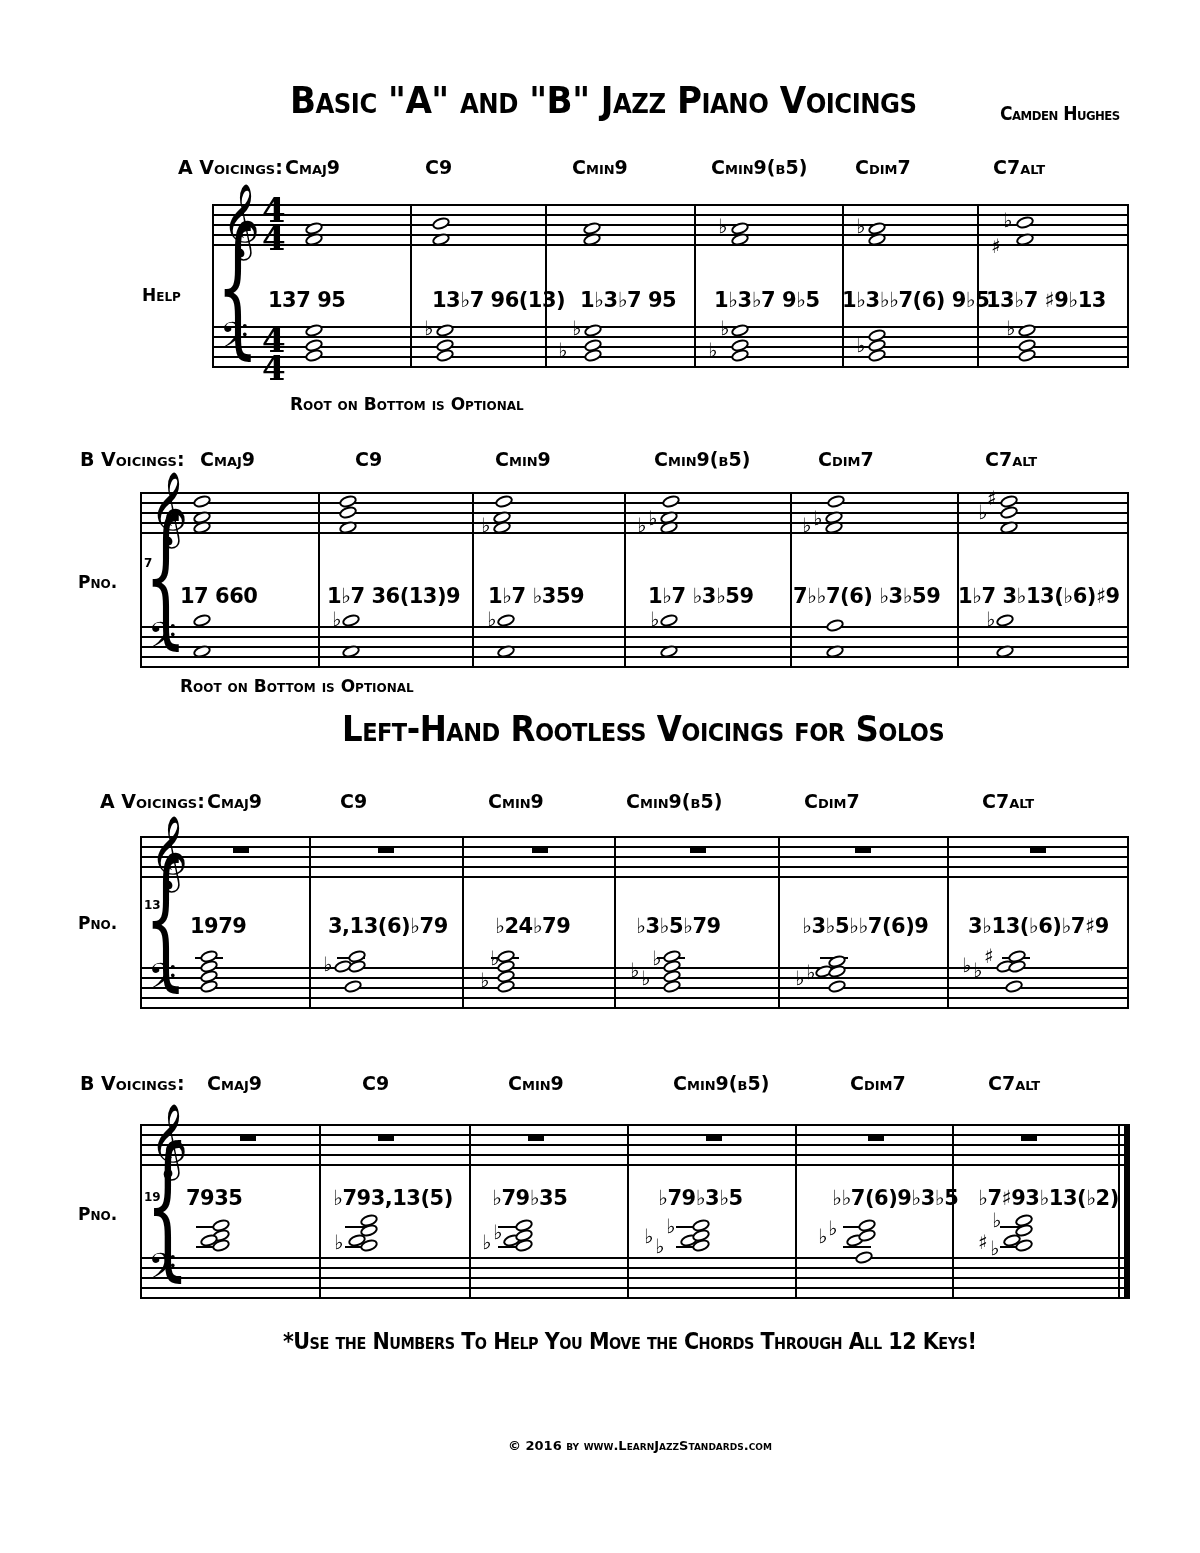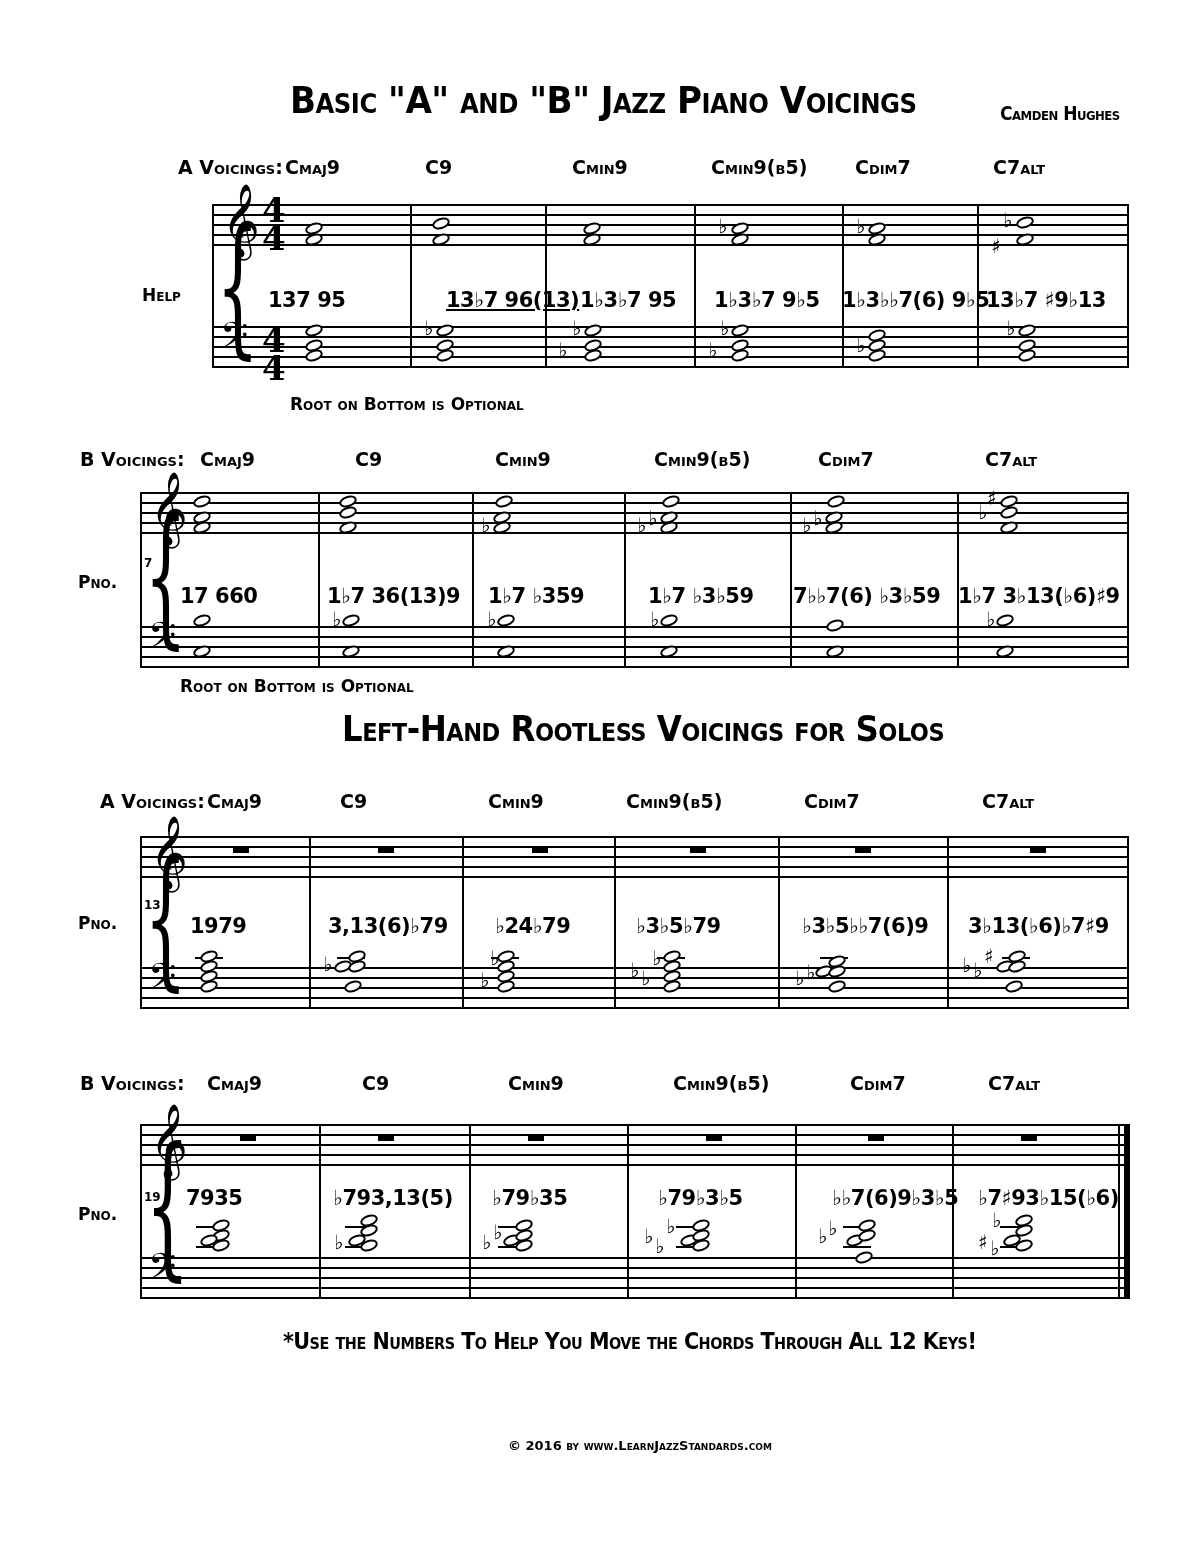--- a/index.html
+++ b/index.html
@@ -81,21 +81,21 @@
     <div class="wn" style="left:731px; top:234px;"></div>
   <div class="acc" style="left:856px; top:216px;">♭</div>
     <div class="wn" style="left:868px; top:223px;"></div>
     <div class="wn" style="left:868px; top:234px;"></div>
   <div class="acc" style="left:1003px; top:210px;">♭</div>
     <div class="wn" style="left:1016px; top:217px;"></div>
   <div class="acc" style="left:991px; top:236px;">♯</div>
     <div class="wn" style="left:1016px; top:234px;"></div>
 
   <div class="abs num" style="left:268px; top:288px;">137  95</div>
-  <div class="abs num" style="left:446px; top:288px;text-decoration:underline;">13♭7 96(13)</div>
+  <div class="abs num" style="left:432px; top:288px;">13♭7 96(13)</div>
   <div class="abs num" style="left:580px; top:288px;">1♭3♭7  95</div>
   <div class="abs num" style="left:714px; top:288px;">1♭3♭7  9♭5</div>
   <div class="abs num" style="left:842px; top:288px;">1♭3♭♭7(6) 9♭5</div>
   <div class="abs num" style="left:986px; top:288px;">13♭7  ♯9♭13</div>
 
   <div class="wn" style="left:305px; top:325px;"></div>
     <div class="wn" style="left:305px; top:340px;"></div>
     <div class="wn" style="left:305px; top:350px;"></div>
   <div class="acc" style="left:424px; top:318px;">♭</div>
     <div class="wn" style="left:436px; top:325px;"></div>
@@ -355,21 +355,21 @@
   <div class="rest" style="left:528px; top:1134px;"></div>
   <div class="rest" style="left:706px; top:1134px;"></div>
   <div class="rest" style="left:868px; top:1134px;"></div>
   <div class="rest" style="left:1021px; top:1134px;"></div>
 
   <div class="abs num" style="left:186px; top:1186px;">7935</div>
   <div class="abs num" style="left:333px; top:1186px;">♭793,13(5)</div>
   <div class="abs num" style="left:492px; top:1186px;">♭79♭35</div>
   <div class="abs num" style="left:658px; top:1186px;">♭79♭3♭5</div>
   <div class="abs num" style="left:832px; top:1186px;">♭♭7(6)9♭3♭5</div>
-  <div class="abs num" style="left:978px; top:1186px;">♭7♯93♭15(♭6)</div>
+  <div class="abs num" style="left:978px; top:1186px;">♭7♯93♭13(♭2)</div>
 
   <div class="ledger" style="left:196px; top:1226px;"></div>
     <div class="ledger" style="left:196px; top:1246px;"></div>
   <div class="wn" style="left:212px; top:1220px;"></div>
     <div class="wn" style="left:212px; top:1230px;"></div>
     <div class="wn" style="left:200px; top:1235px;"></div>
     <div class="wn" style="left:212px; top:1240px;"></div>
   <div class="ledger" style="left:345px; top:1226px;"></div>
     <div class="ledger" style="left:345px; top:1246px;"></div>
   <div class="acc" style="left:334px; top:1232px;">♭</div>

